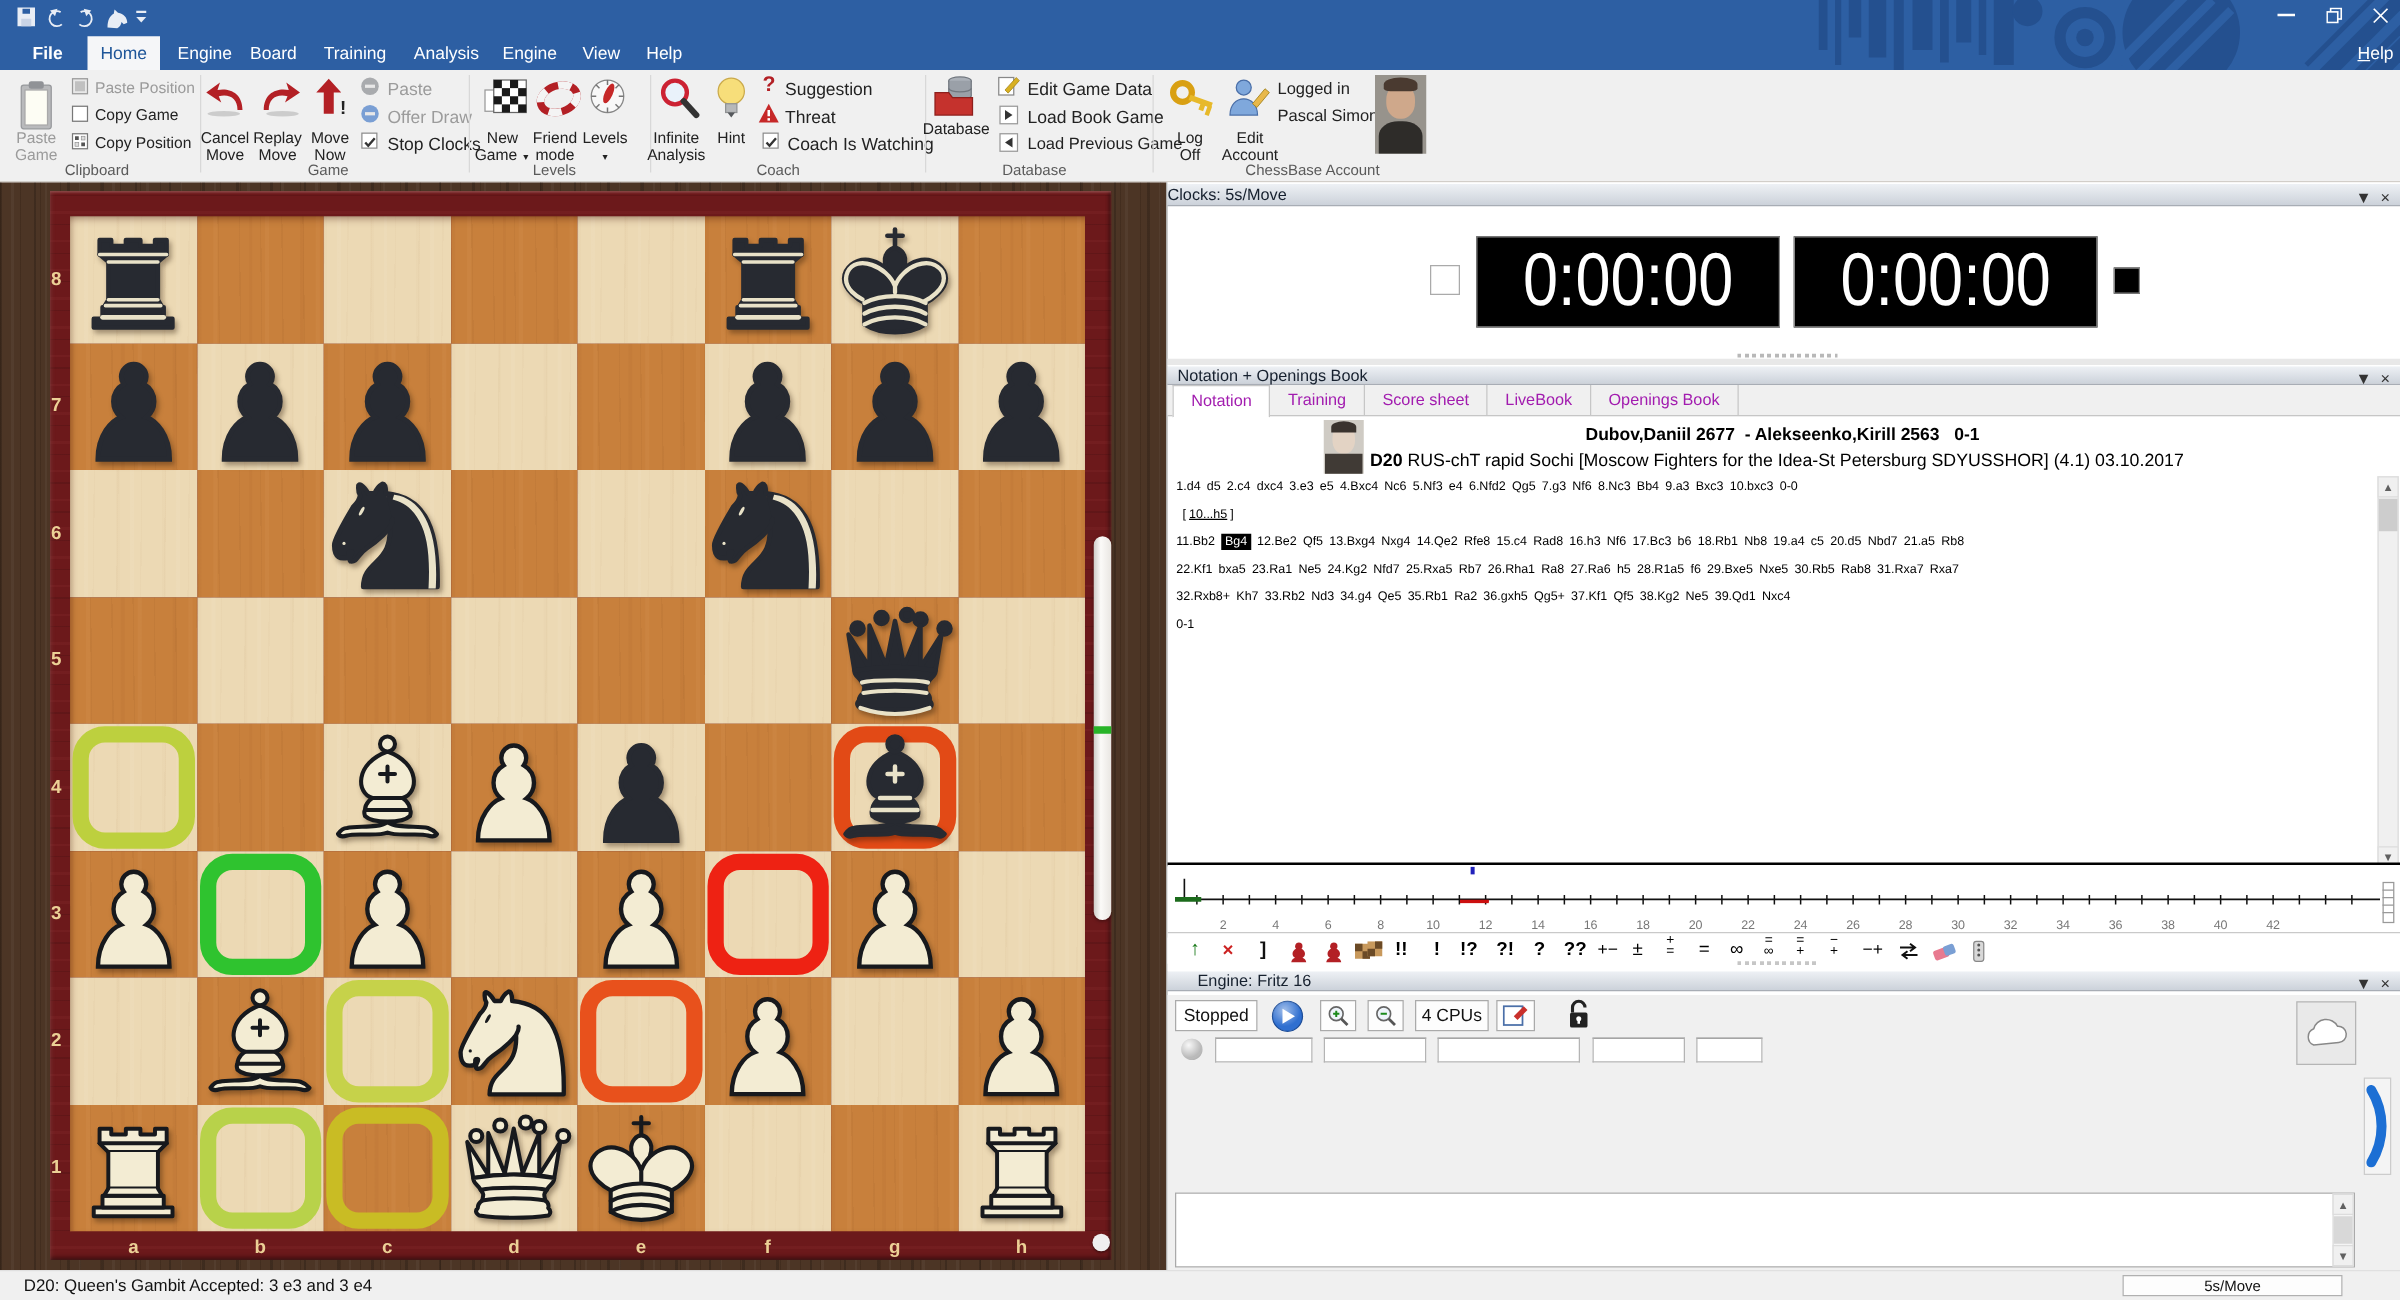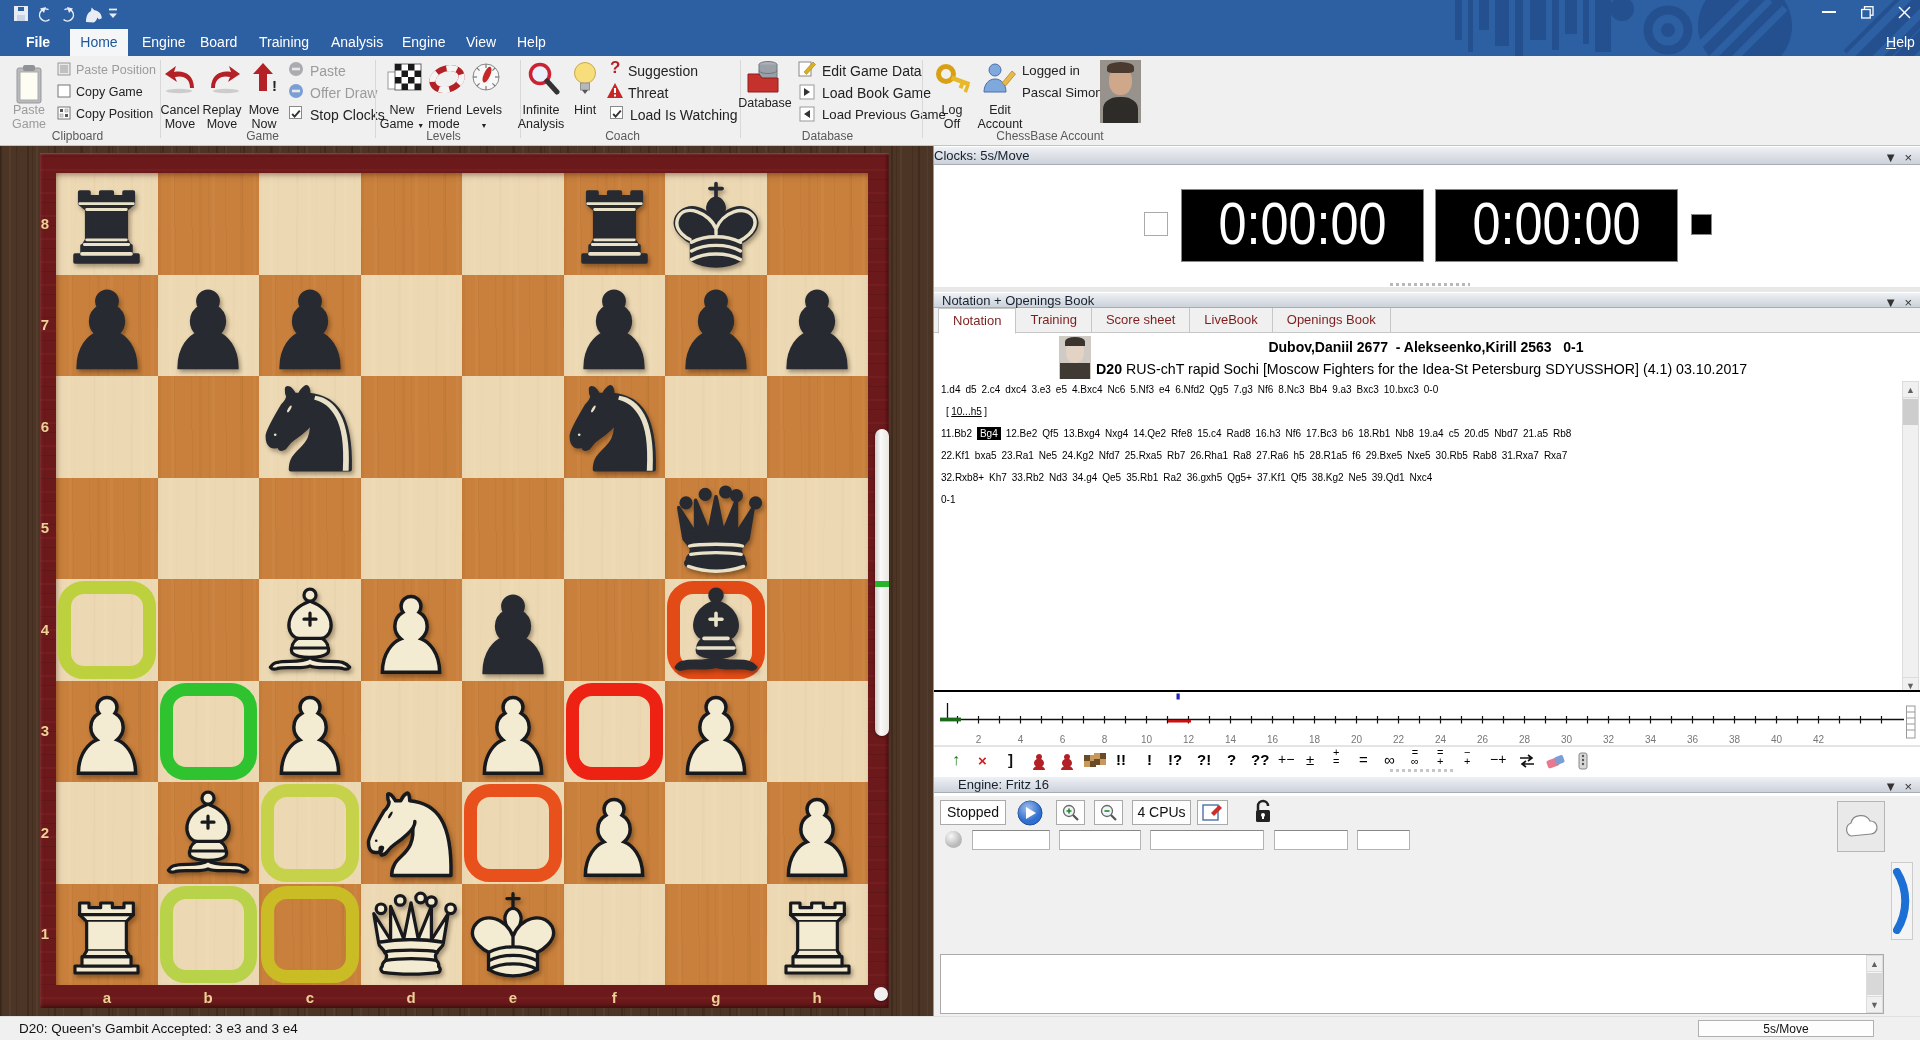--- a/index.html
+++ b/index.html
@@ -28,21 +28,21 @@
                    repeating-linear-gradient(90.6deg,rgba(170,125,80,.04) 0 1px,rgba(0,0,0,0) 1px 19px);}
 .sqd {background:#c8803c;
   background-image:repeating-linear-gradient(90deg,rgba(120,60,15,.05) 0 3px,rgba(0,0,0,0) 3px 13px,rgba(255,205,150,.06) 13px 16px,rgba(0,0,0,0) 16px 41px),
                    repeating-linear-gradient(89.4deg,rgba(100,50,12,.06) 0 1px,rgba(0,0,0,0) 1px 17px);}
 .hl {border-width:13px;border-style:solid;border-radius:26px;box-sizing:border-box}
 .blab {color:#ecd096;font-size:15px;font-weight:bold}
 .pcs {filter:drop-shadow(2.5px 3px 2px rgba(40,20,5,.38))}
 .phead {background:linear-gradient(#eef1f5,#ccd2da);border-top:1px solid #fff;
         border-bottom:1px solid #a8adb5;color:#16202e;font-size:13px;line-height:19px}
 .phx {position:absolute;right:8px;top:2px;color:#333;font-size:13px}
-.notab {font-size:13px;color:#7f1d1d;border-right:1px solid #c6c6c6;display:inline-block;
+.notab {font-size:13px;color:#a21caf;border-right:1px solid #c6c6c6;display:inline-block;
         padding:0 14px;line-height:24px;vertical-align:top}
 .mv {font-size:10px;color:#000;white-space:nowrap;word-spacing:-0.3px}
 .btn {background:#fdfdfd;border:1px solid #aaa;font-size:14px;color:#111;text-align:center}
 .inp {background:#fff;border:1px solid #b4b4b4;border-top-color:#888}
 .sb {background:#f0f0f0;border:1px solid #dcdcdc}
 .sbarrow {width:17px;height:17px;background:#f0f0f0;border:1px solid #dcdcdc;color:#606060;
           font-size:9px;text-align:center;line-height:16px}
 </style></head>
 <body>
 
@@ -233,21 +233,21 @@
   <div class="abs rtxt" style="left:628px;top:63px;font-size:14px">Suggestion</div>
   <svg class="abs" style="left:606px;top:82px" width="18" height="17" viewBox="0 0 18 17">
     <path d="M9 1 L17 16 L1 16z" fill="#c62828"></path>
     <rect x="8" y="6" width="2" height="5" fill="#fff"></rect>
     <rect x="8" y="12.5" width="2" height="2" fill="#fff"></rect>
   </svg>
   <div class="abs rtxt" style="left:628px;top:85px;font-size:14px">Threat</div>
   <div class="abs cb" style="left:610px;top:106px"><svg width="12" height="12" viewBox="0 0 12 12" style="margin-top:0.5px">
       <path d="M2.2 6 L4.6 8.6 L9.8 2.6" stroke="#333" stroke-width="1.9" fill="none"></path>
     </svg></div>
-  <div class="abs rtxt" style="left:630px;top:107px;font-size:14px">Load Is Watching</div>
+  <div class="abs rtxt" style="left:630px;top:107px;font-size:14px">Coach Is Watching</div>
   <div class="abs rlab" style="left:575px;width:95px">Coach</div>
   <div class="abs rsep" style="left:740px"></div>
 
   <svg class="abs" style="left:747px;top:60px" width="34" height="34" viewBox="0 0 34 34">
     <ellipse cx="21" cy="4.5" rx="9" ry="3" fill="#aab0b8" stroke="#70767e"></ellipse>
     <path d="M12 4.5v12c0 1.7 4 3 9 3s9-1.3 9-3v-12" fill="#9aa0a8" stroke="#70767e"></path>
     <path d="M12 10.5c0 1.7 4 3 9 3s9-1.3 9-3" fill="none" stroke="#70767e"></path>
     <path d="M1 14 L12 14 L15 18 L31 18 L31 32 L1 32z" fill="#c5322d" stroke="#8e1f1c"></path>
   </svg>
   <div class="abs rtxt2" style="left:735px;top:97px;width:60px">Database</div>

